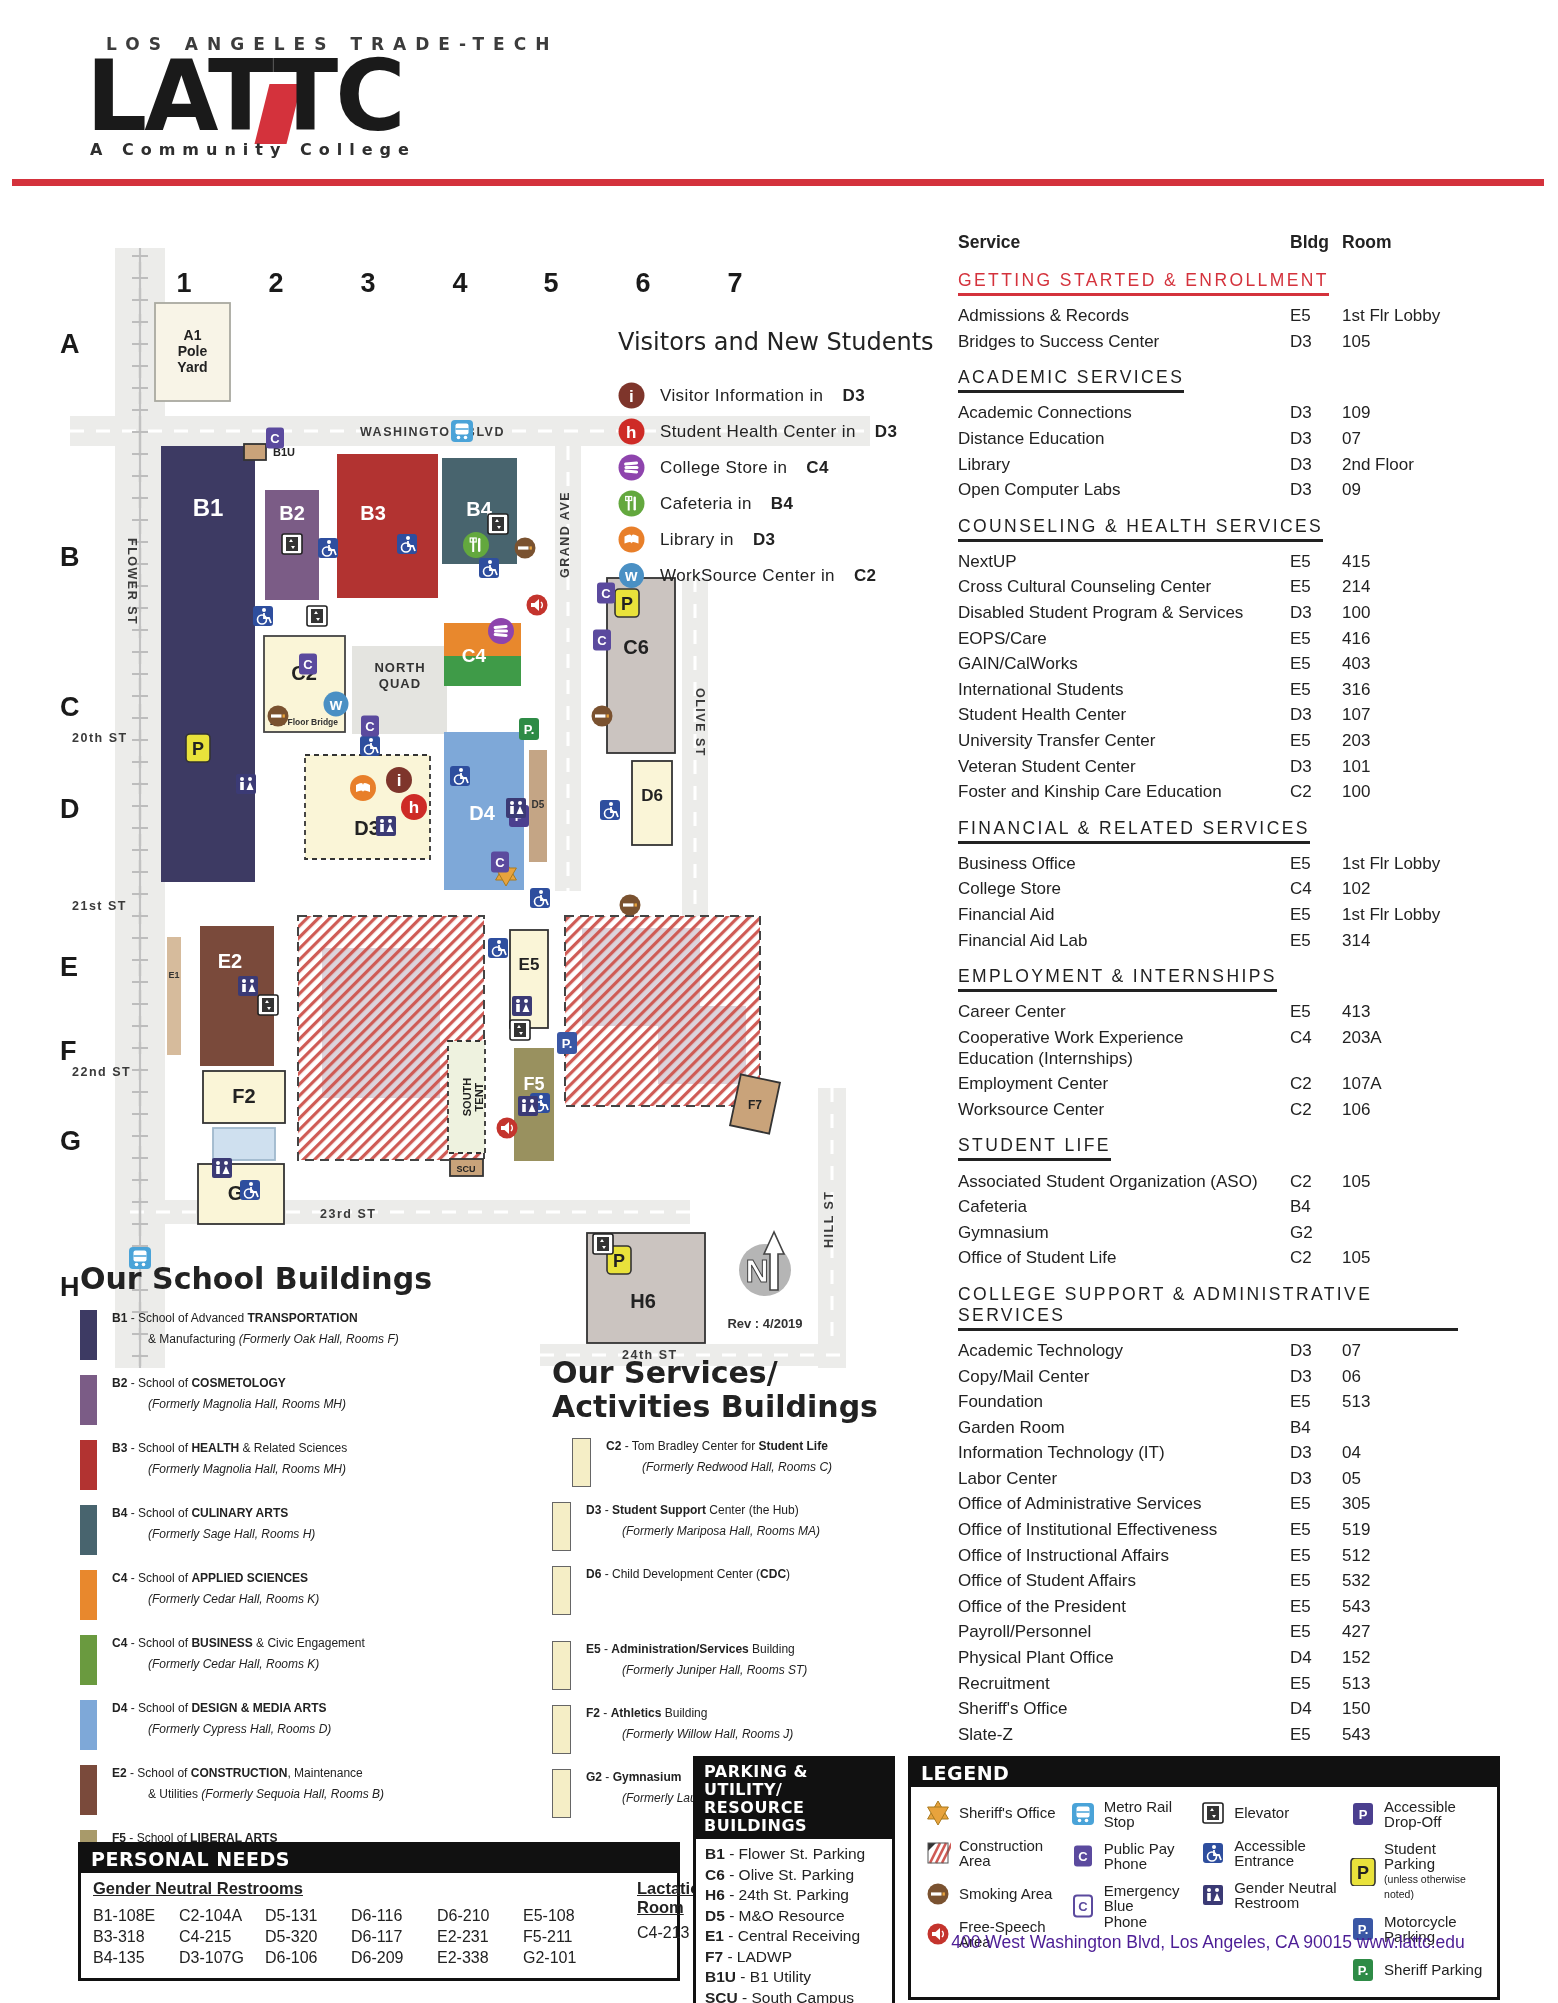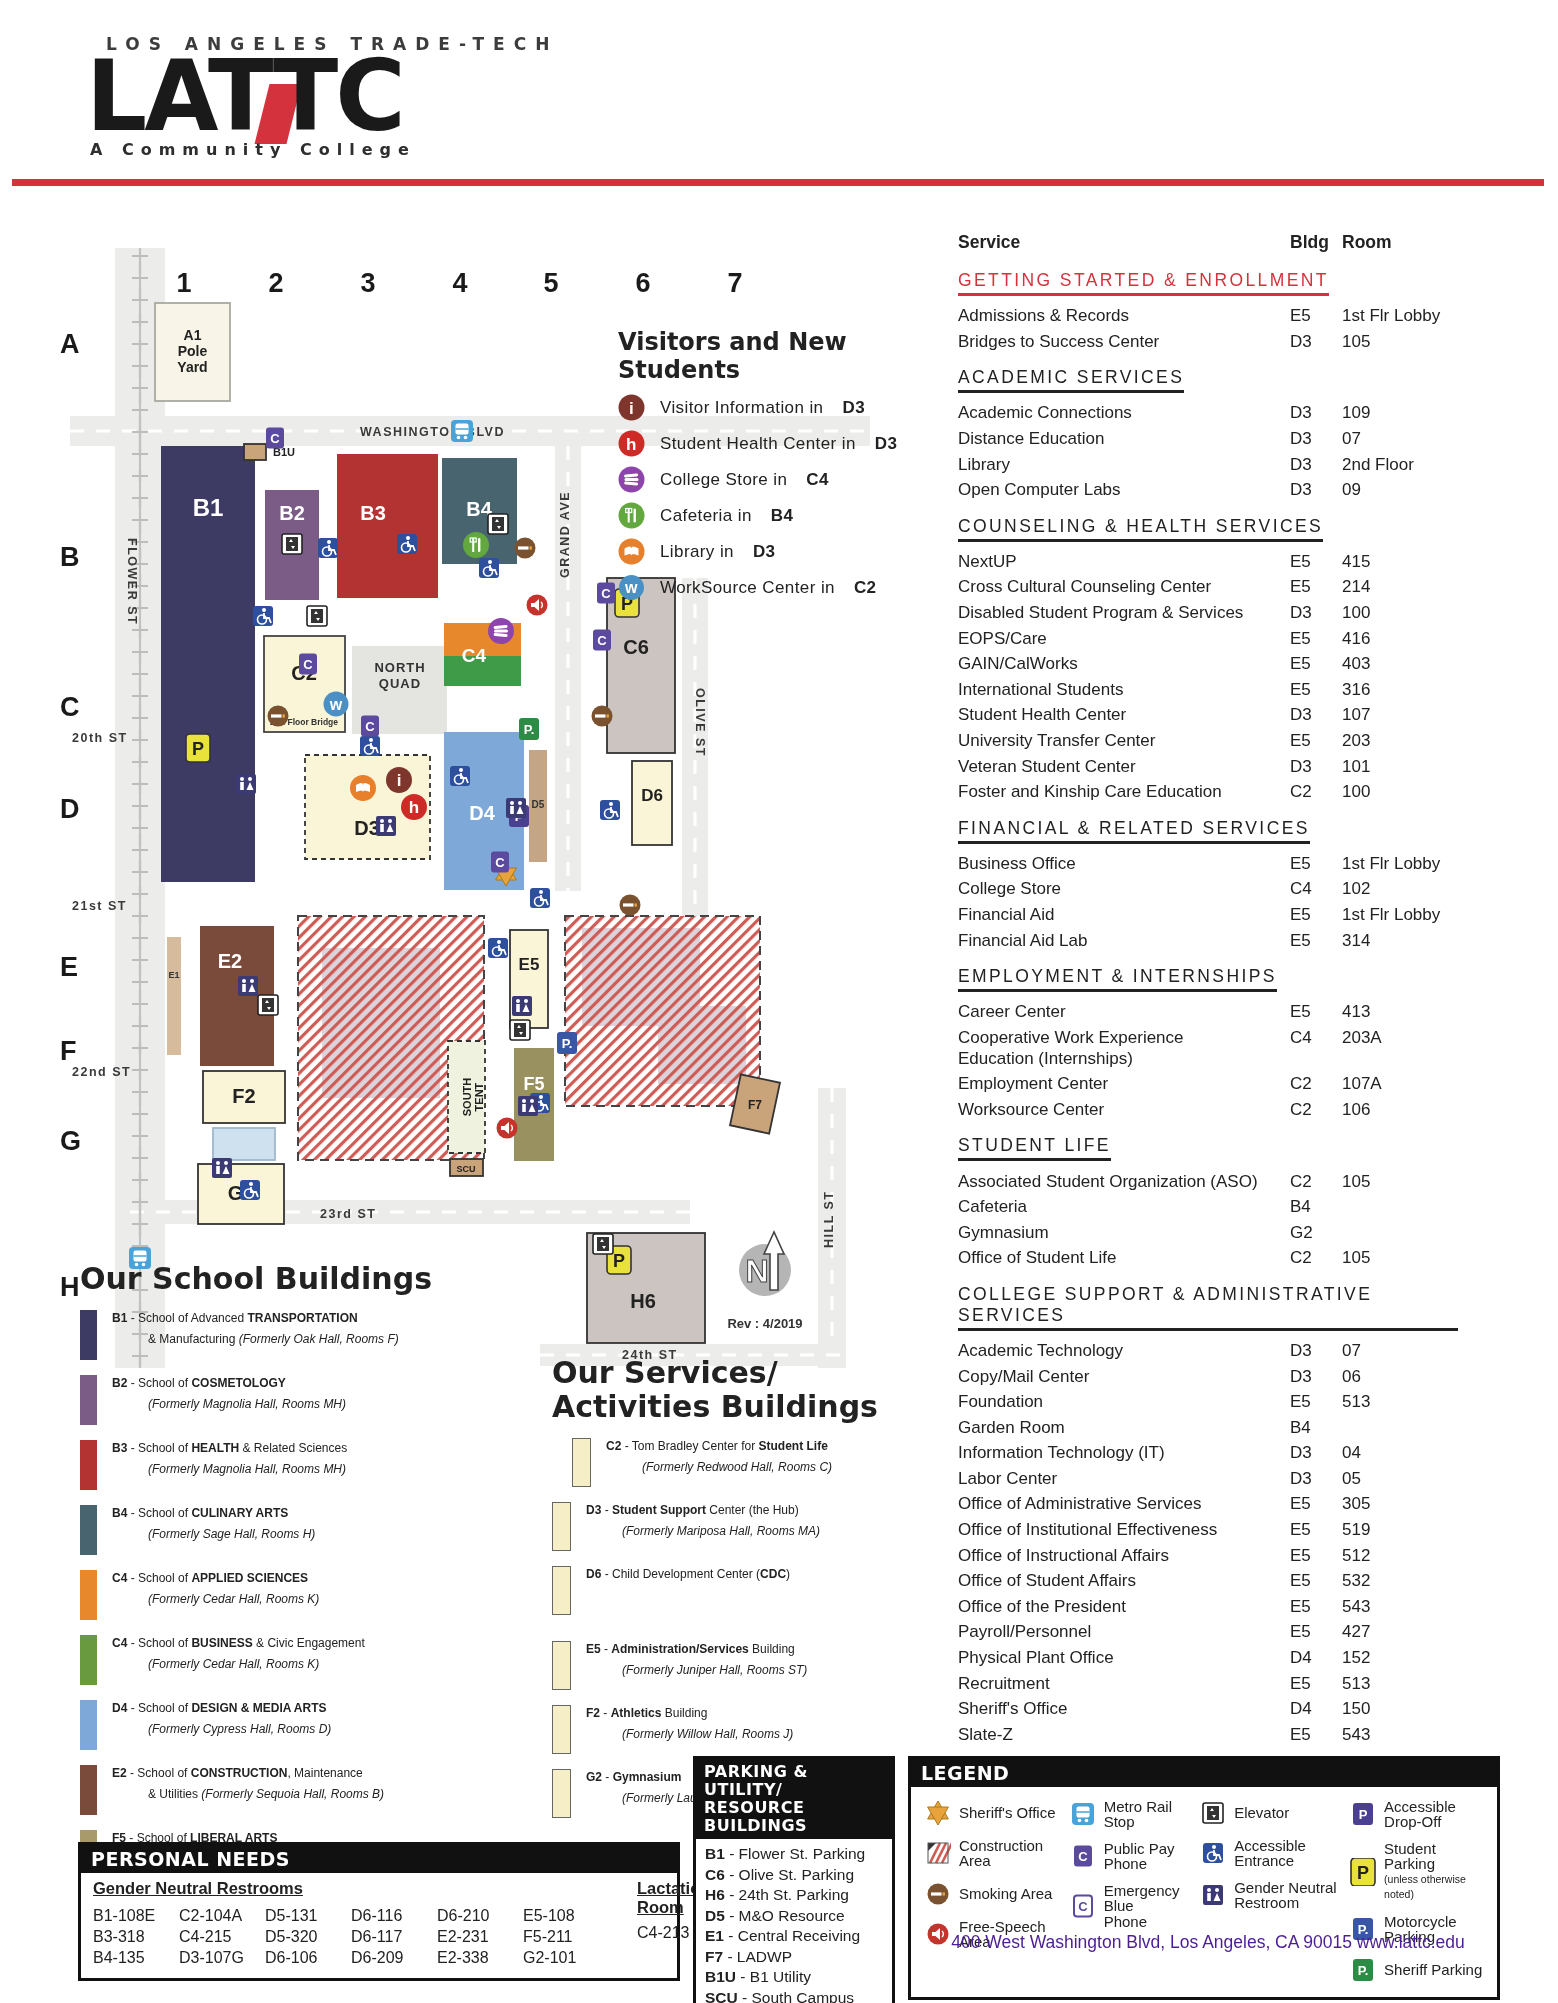--- a/index.html
+++ b/index.html
@@ -25,21 +25,21 @@
   .dir-name{flex:1;white-space:pre-line}
   .dir-bldg{width:52px}
   .dir-room{width:116px}
   .dir-sec-title{display:inline-block;font-weight:normal;font-size:17.5px;letter-spacing:2.4px;
                  border-bottom:3px solid #222;padding-bottom:2px;margin:13px 0 7px}
   .dir-sec-title.red{color:#d4323c;border-color:#d4323c}
   .dir-row{display:flex;font-size:17px;padding:2.3px 0;line-height:21px}
 
   
   .visitors{position:absolute;left:618px;top:328px;width:340px}
-  .vis-title{font-size:24px;font-weight:700;font-family:"DejaVu Sans",sans-serif;margin-bottom:10px}
+  .vis-title{font-size:24px;font-weight:400;font-family:"DejaVu Sans",sans-serif;margin-bottom:26px}
   .vis-item{display:flex;align-items:center;gap:15px;margin:9px 0;font-size:17px;letter-spacing:.4px}
   .vis-item b{margin-left:4px}
 
   
   .schools{position:absolute;left:80px;top:1262px;width:478px}
   .services{position:absolute;left:552px;top:1356px;width:396px}
   .list-title{font-size:30px;font-weight:900;font-family:"DejaVu Sans",sans-serif;margin-bottom:12px;line-height:34px}
   .bld-item{display:flex;gap:15px;margin-bottom:13px}
   .bld-swatch{width:17px;height:50px;flex:none;margin-top:2px}
   .bld-swatch.outline{border:1.5px solid #666;height:47px}

